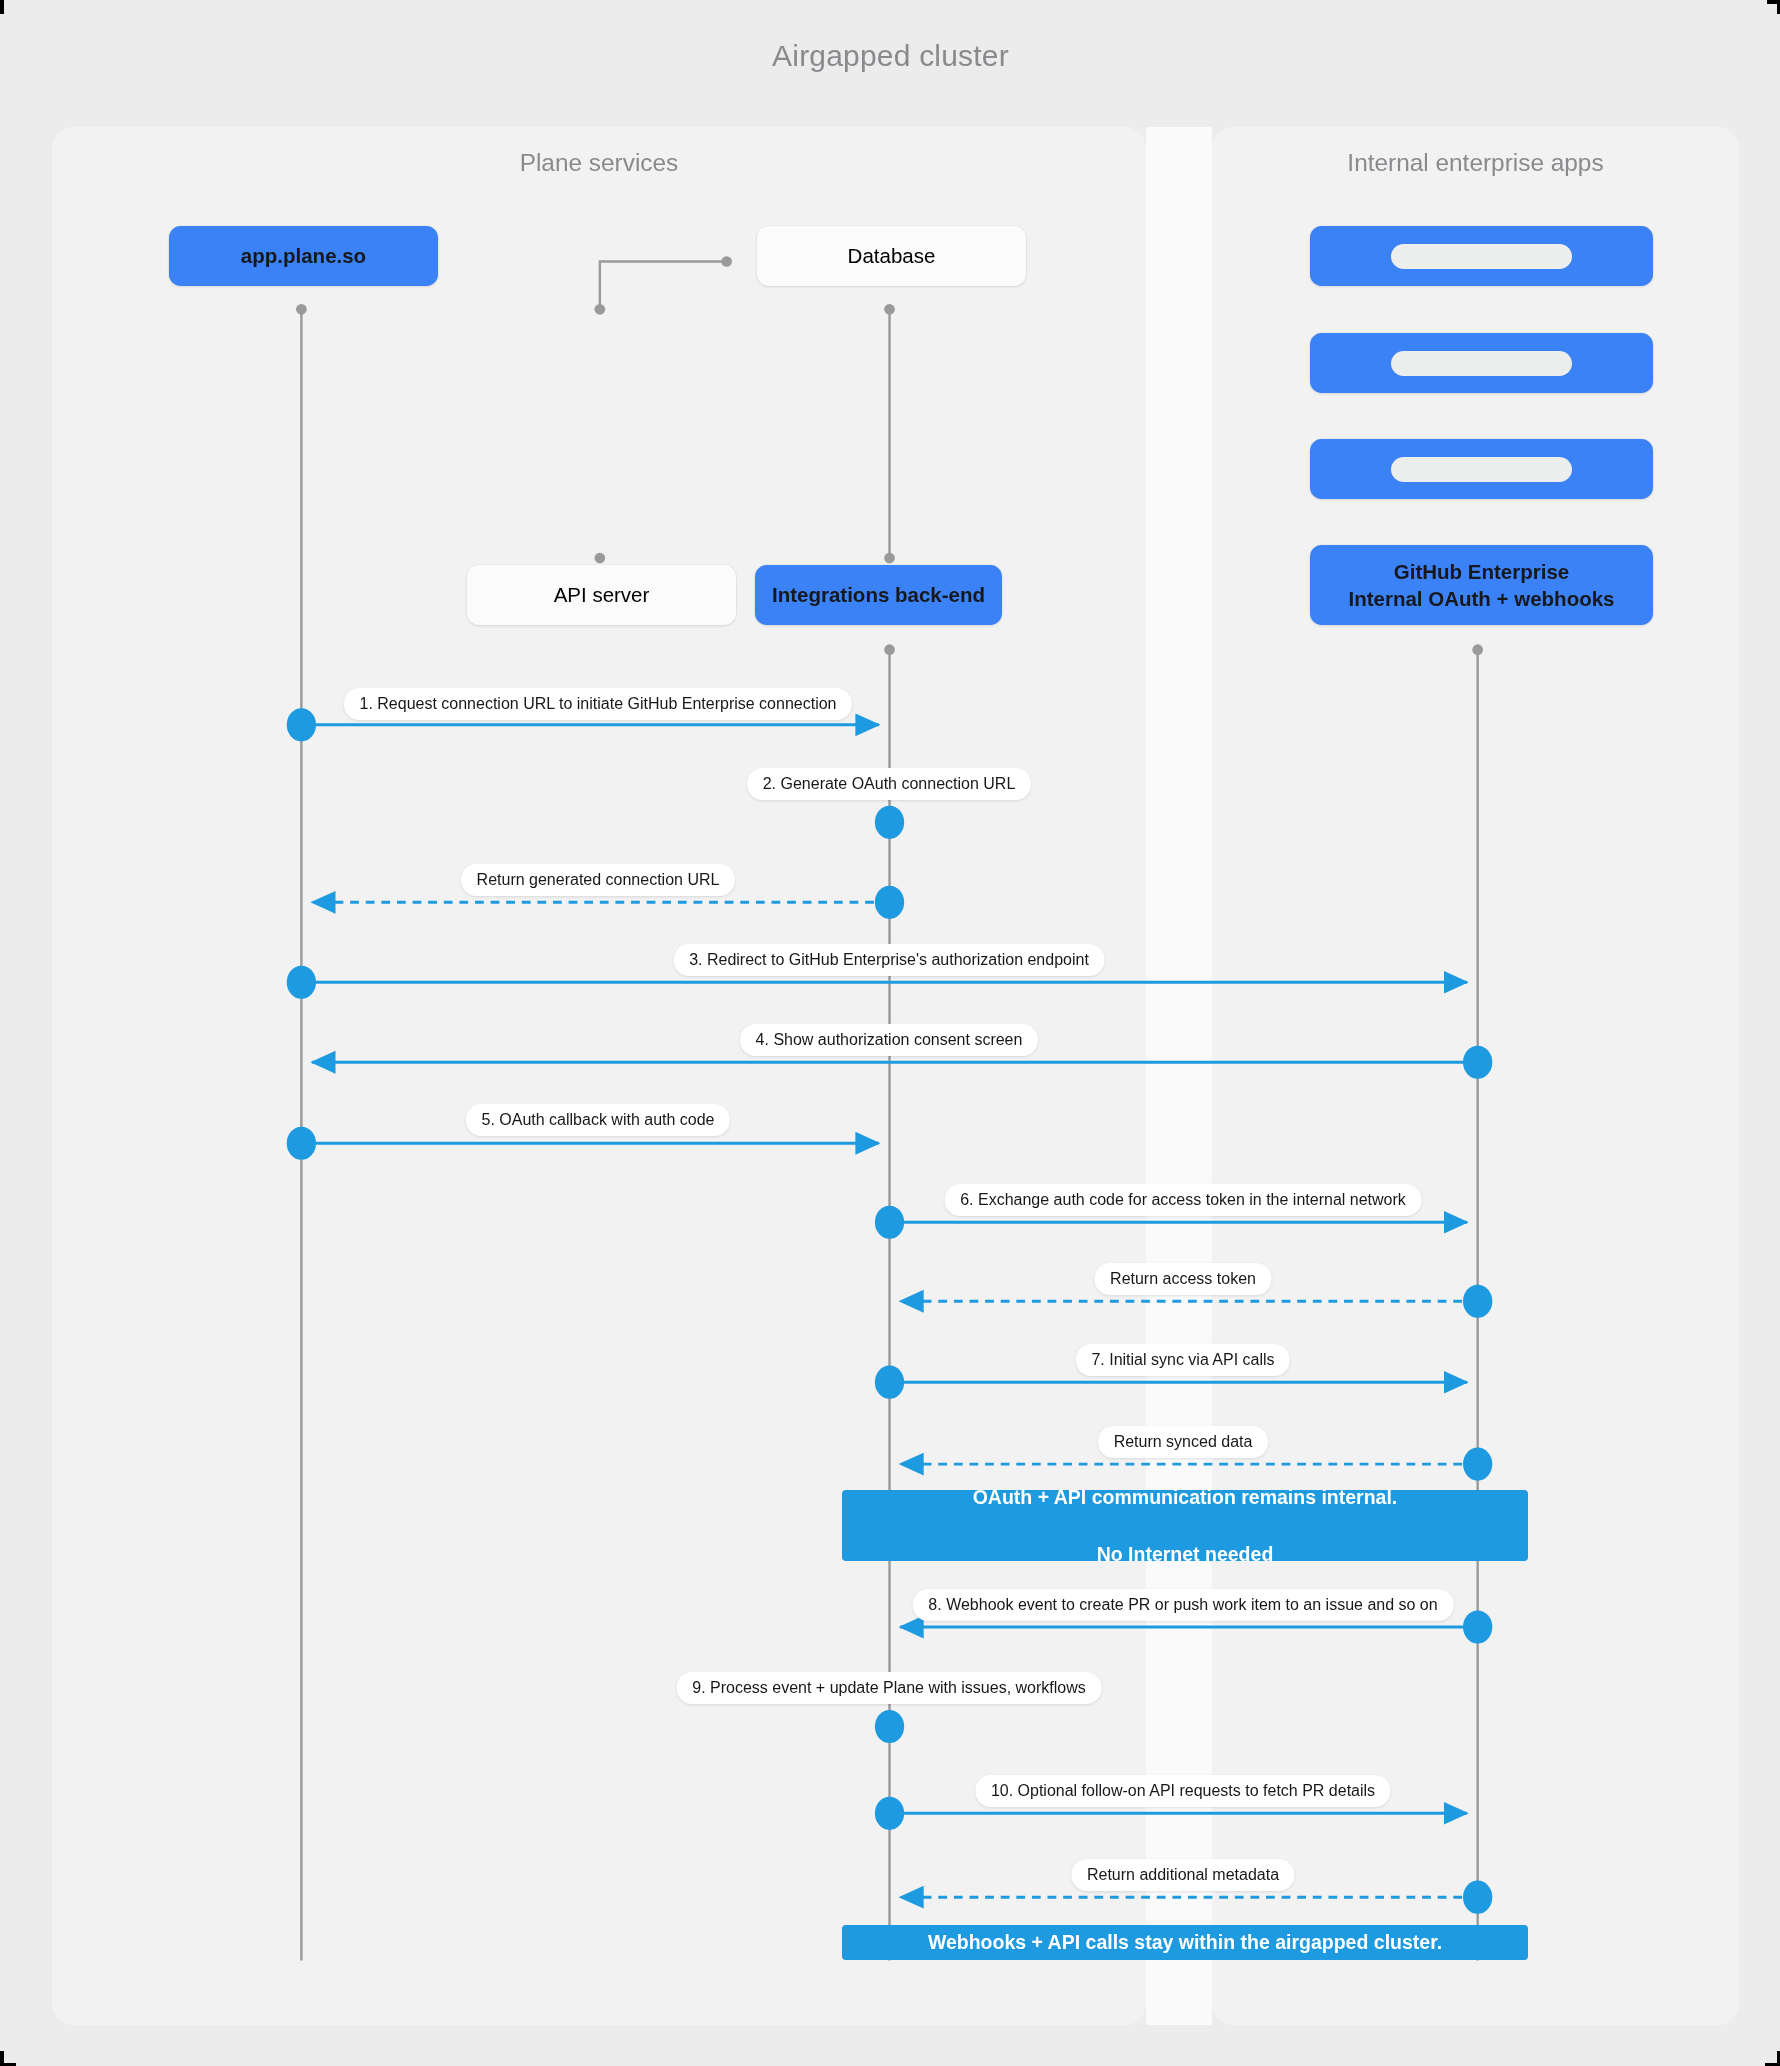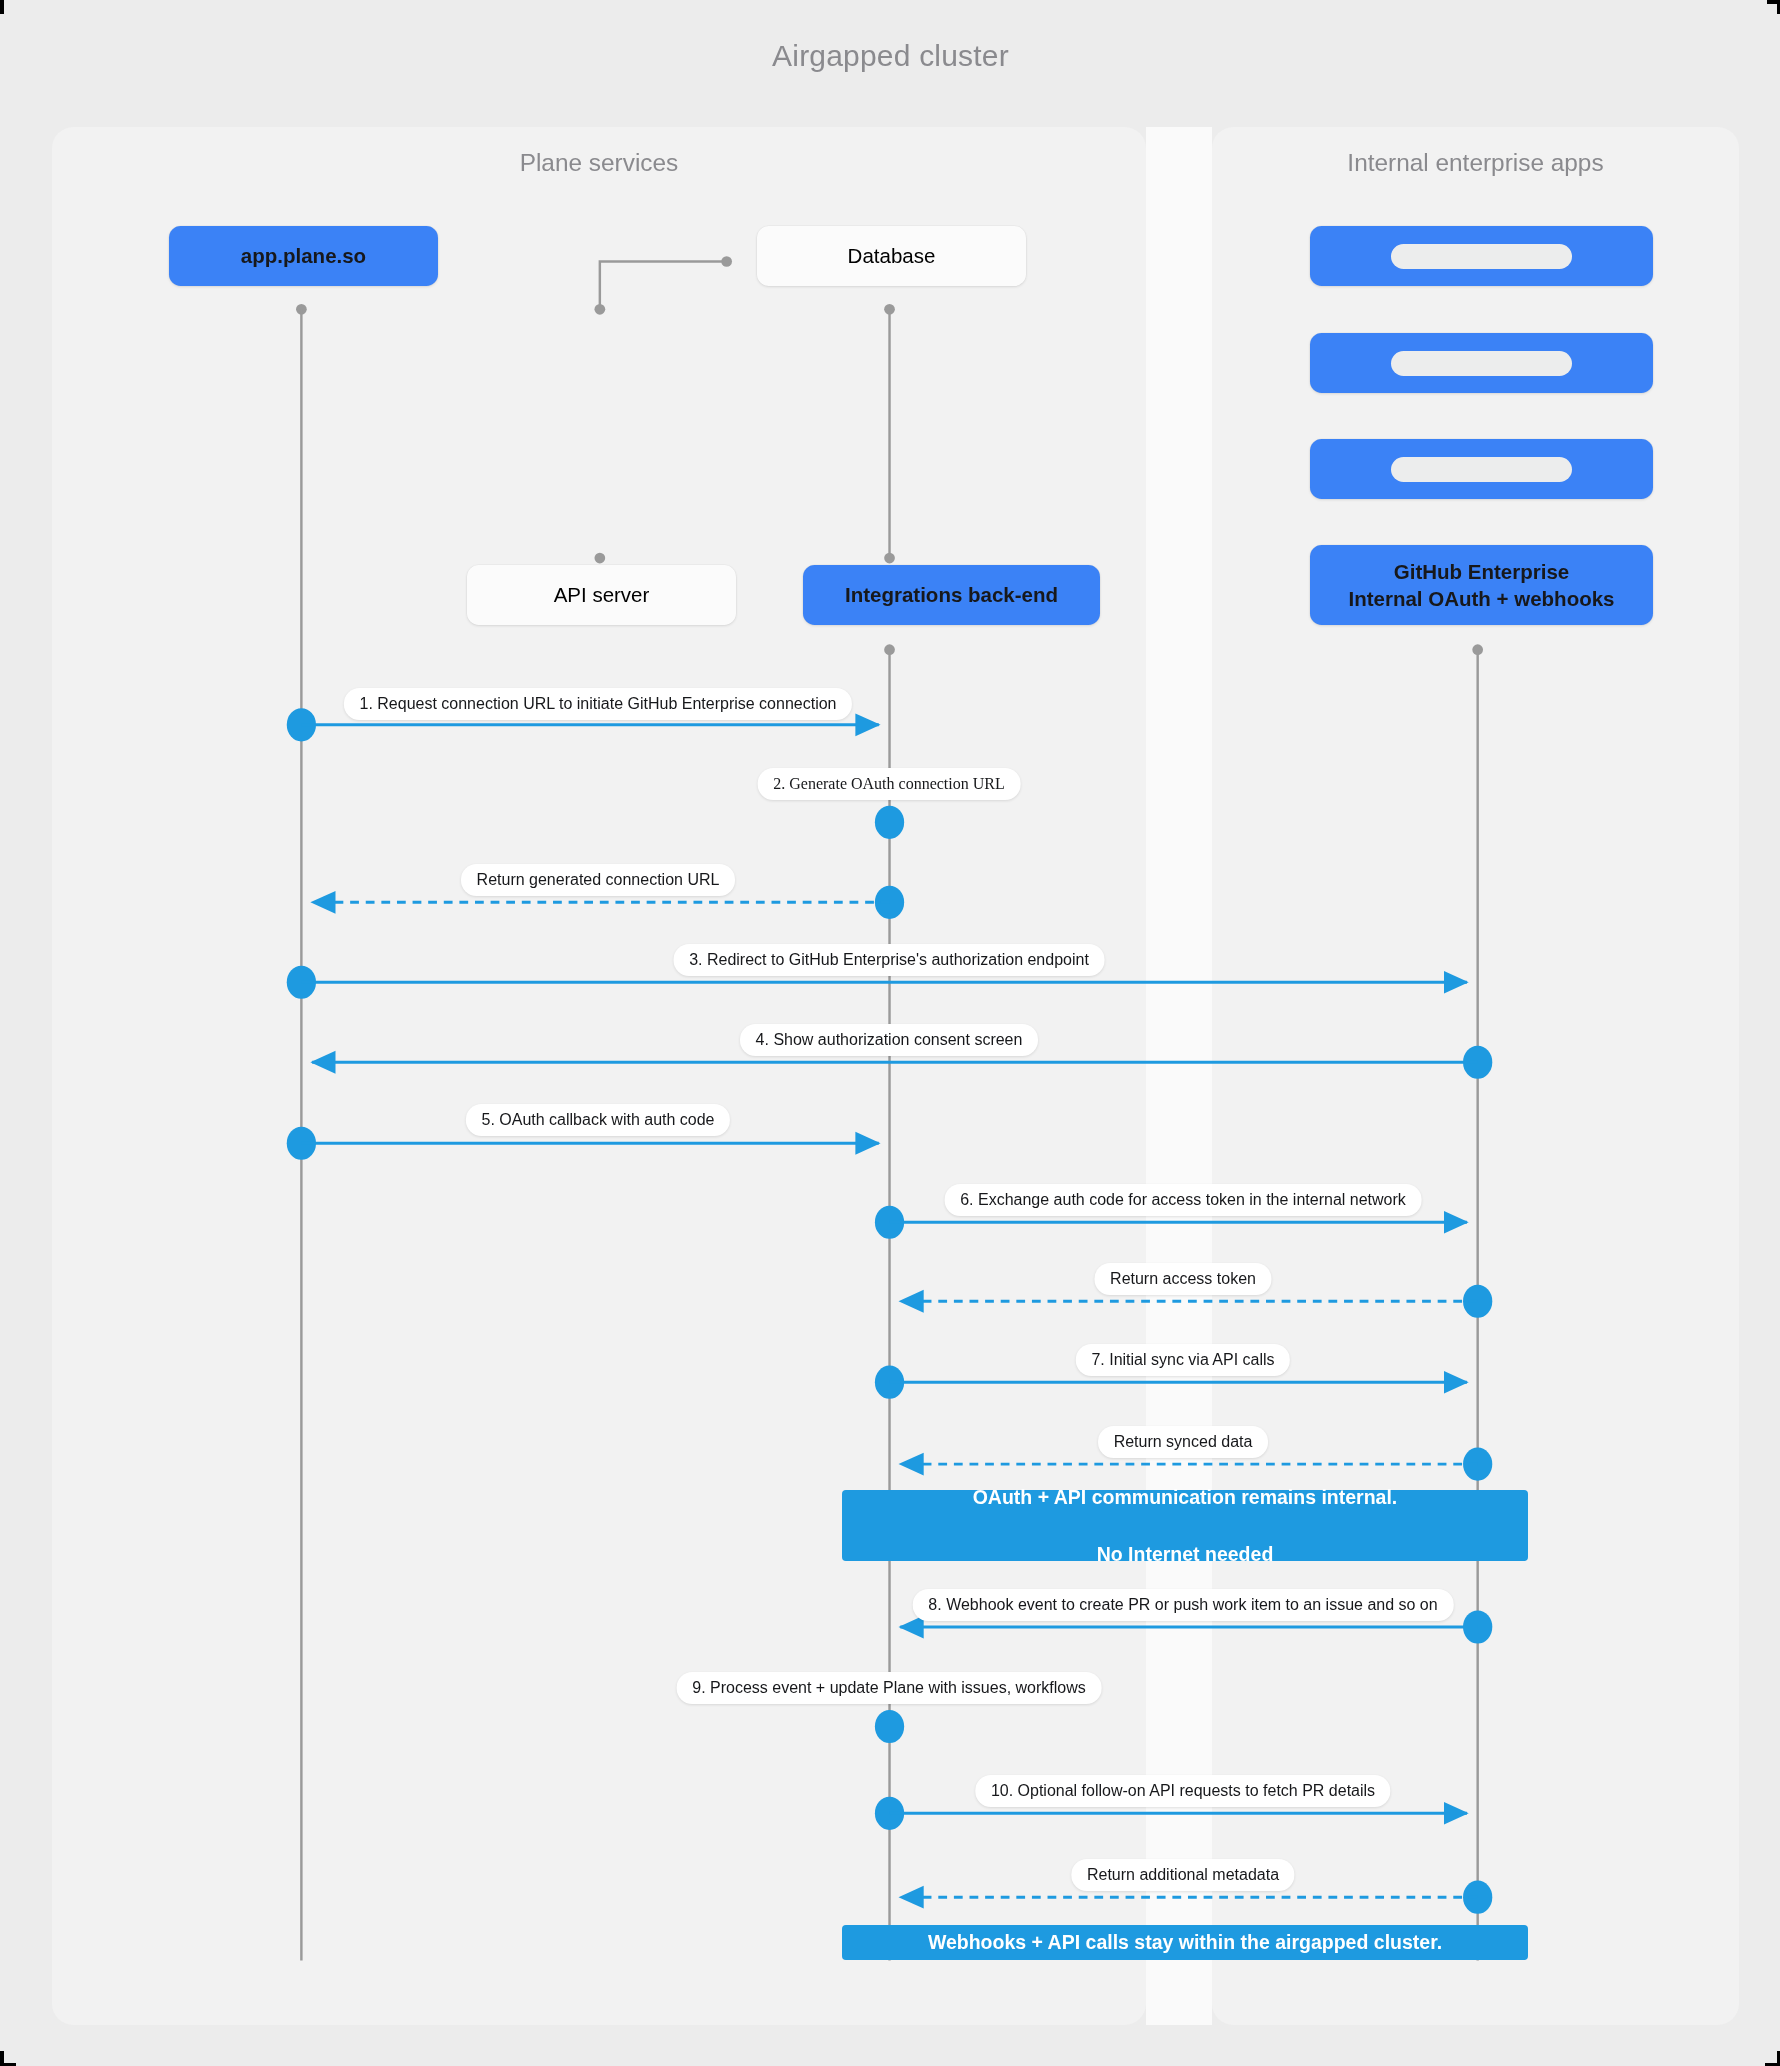--- a/index.html
+++ b/index.html
@@ -71,21 +71,21 @@
   </div>
 
   <div class="node muted" style="left:757px;top:226px;width:269px;height:60px;">
     <span>Database</span>
   </div>
 
   <div class="node muted" style="left:467px;top:565px;width:269px;height:60px;">
     <span>API server</span>
   </div>
 
-  <div class="node" style="left:755px;top:565px;width:297px;height:60px;font-weight:600;margin-left:48px;">
+  <div class="node" style="left:755px;top:565px;width:247px;height:60px;font-weight:600;">
     <span>Integrations back-end</span>
   </div>
 
   <div class="node" style="left:1310px;top:226px;width:343px;height:60px;">
     <div class="ghostbar"></div>
   </div>
   <div class="node" style="left:1310px;top:333px;width:343px;height:60px;">
     <div class="ghostbar"></div>
   </div>
   <div class="node" style="left:1310px;top:439px;width:343px;height:60px;">
@@ -164,21 +164,21 @@
     <ellipse cx="912" cy="1770" rx="15" ry="17" fill="#1e9ae0"></ellipse>
 
     <ellipse cx="912" cy="1859" rx="15" ry="17" fill="#1e9ae0"></ellipse>
     <line x1="912" y1="1859" x2="1504" y2="1859" stroke="#1e9ae0" stroke-width="3" marker-end="url(#arrB)"></line>
 
     <ellipse cx="1515" cy="1945" rx="15" ry="17" fill="#1e9ae0"></ellipse>
     <line x1="1515" y1="1945" x2="923" y2="1945" stroke="#1e9ae0" stroke-width="3" stroke-dasharray="9 7" marker-end="url(#arrBL)"></line>
   </svg>
 
   <div class="msg" style="left:598px;top:688px;">1. Request connection URL to initiate GitHub Enterprise connection</div>
-  <div class="msg" style="left:889px;top:768px;font-family:Liberation Serif, serif;">2. Generate OAuth connection URL</div>
+  <div class="msg" style="left:889px;top:768px;">2. Generate OAuth connection URL</div>
   <div class="msg" style="left:598px;top:864px;">Return generated connection URL</div>
   <div class="msg" style="left:889px;top:944px;">3. Redirect to GitHub Enterprise's authorization endpoint</div>
   <div class="msg" style="left:889px;top:1024px;">4. Show authorization consent screen</div>
   <div class="msg" style="left:598px;top:1104px;">5. OAuth callback with auth code</div>
   <div class="msg" style="left:1183px;top:1184px;">6. Exchange auth code for access token in the internal network</div>
   <div class="msg" style="left:1183px;top:1263px;">Return access token</div>
   <div class="msg" style="left:1183px;top:1344px;">7. Initial sync via API calls</div>
   <div class="msg" style="left:1183px;top:1426px;">Return synced data</div>
   <div class="msg" style="left:1183px;top:1589px;">8. Webhook event to create PR  or push work item to an issue  and so on</div>
   <div class="msg" style="left:889px;top:1672px;">9. Process event + update Plane with issues, workflows</div>

